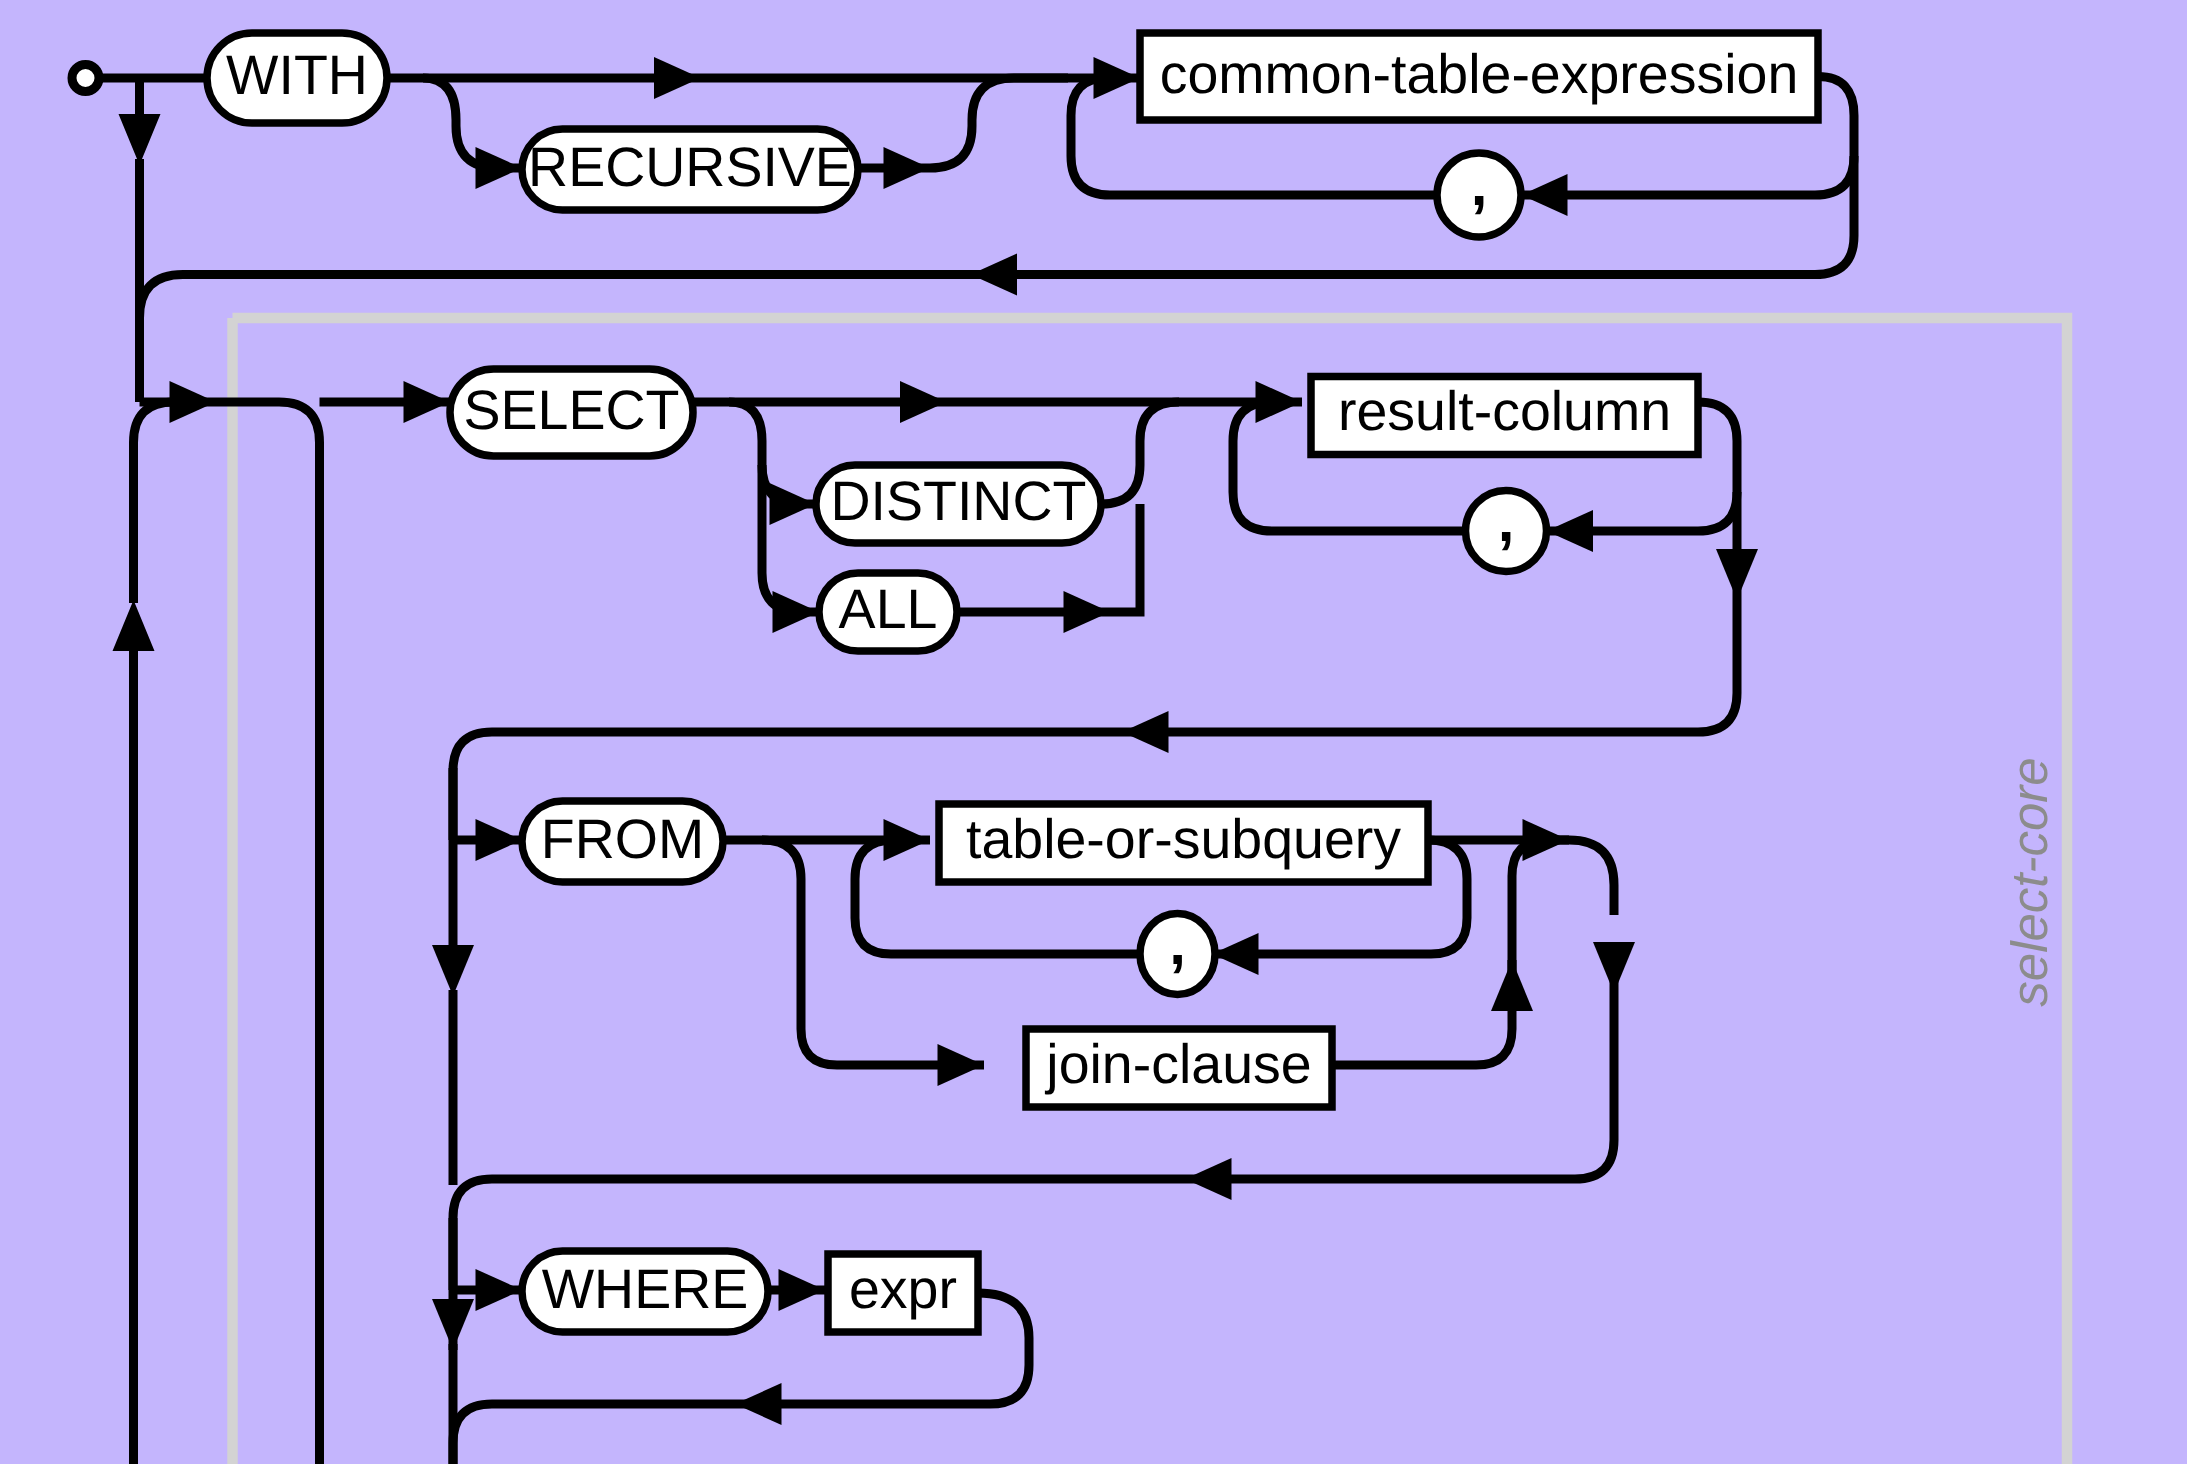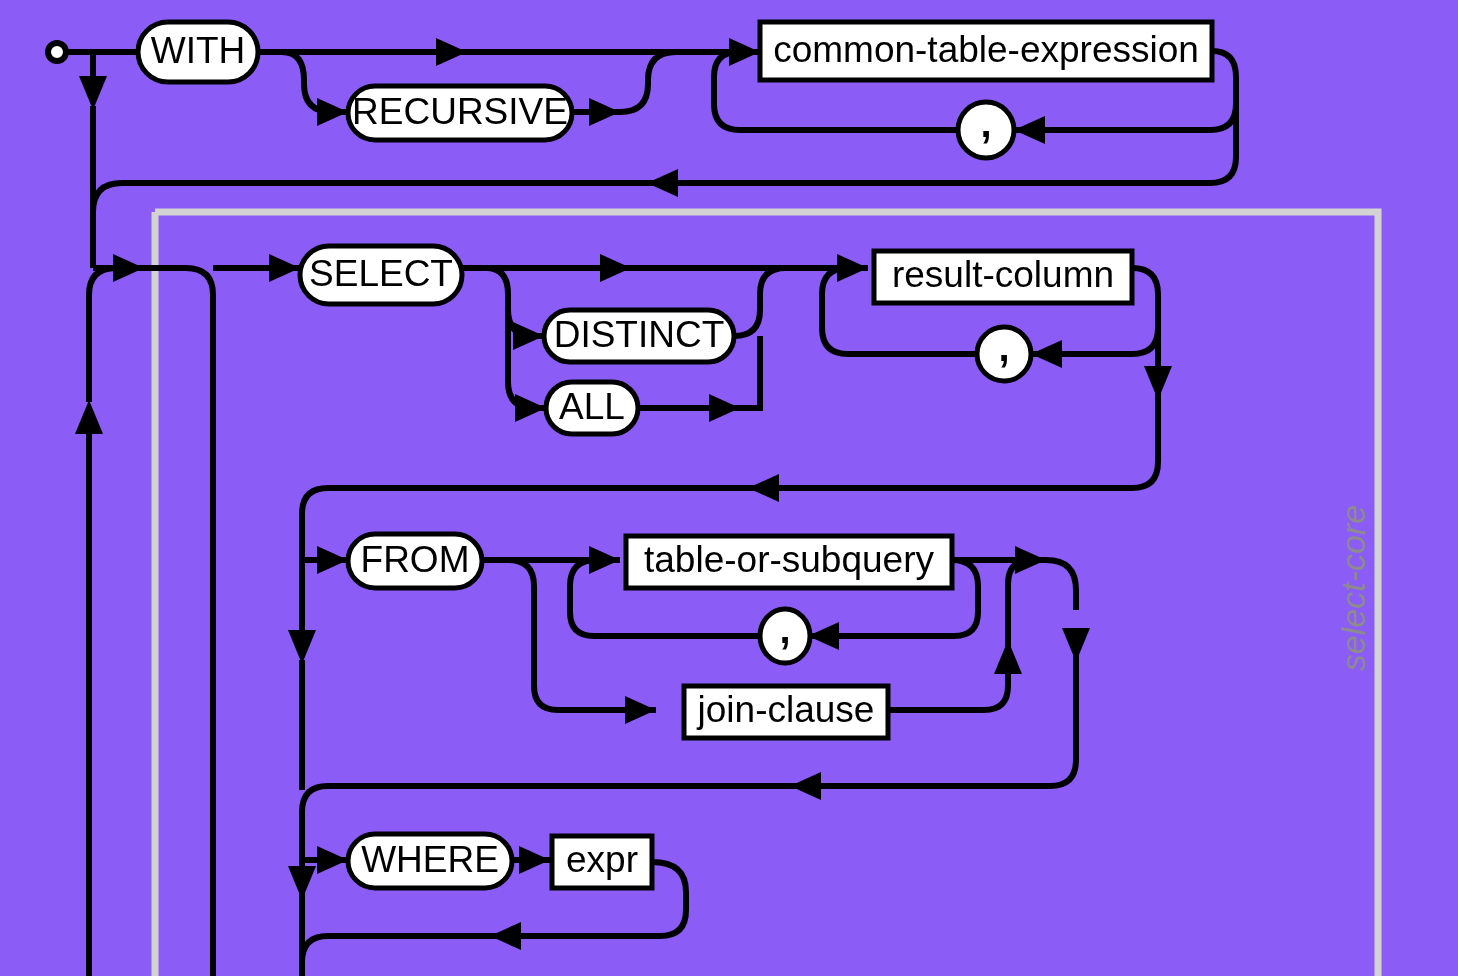--- a/index.html
+++ b/index.html
@@ -1,19 +1,19 @@
 <!DOCTYPE html>
 <html><head>
 <meta charset="utf-8">
 <style>
   html,body{margin:0;padding:0;background:#ffffff;}
   #stage{
     position:relative;
     width:1458px;height:976px;
-    background:#8b5cf6;
+    background:#c4b5fd;
     overflow:hidden;
     font-family:"Liberation Sans", sans-serif;
     text-align:center;
   }
   svg.rr{position:absolute;left:0;top:0;width:1458px;height:976px;}
   .wire{fill:none;stroke:#000000;stroke-width:6;stroke-linecap:butt;}
   .arrow{fill:#000000;stroke:none;}
   .groupbox{fill:none;stroke:#d3d3d3;stroke-width:7;}
   .term-shape{fill:#ffffff;stroke:#000000;stroke-width:5;}
   .nonterm-shape{fill:#ffffff;stroke:#000000;stroke-width:5;}

